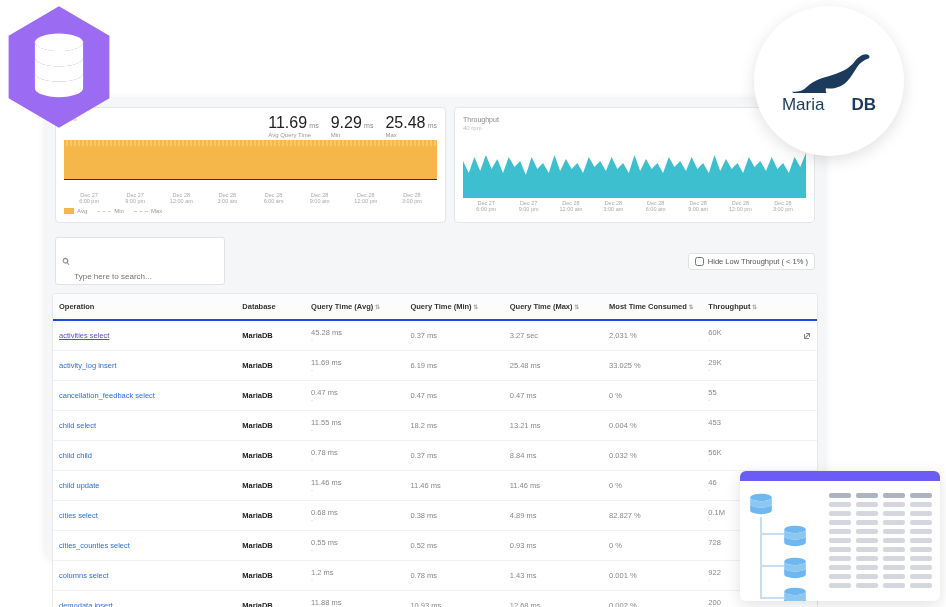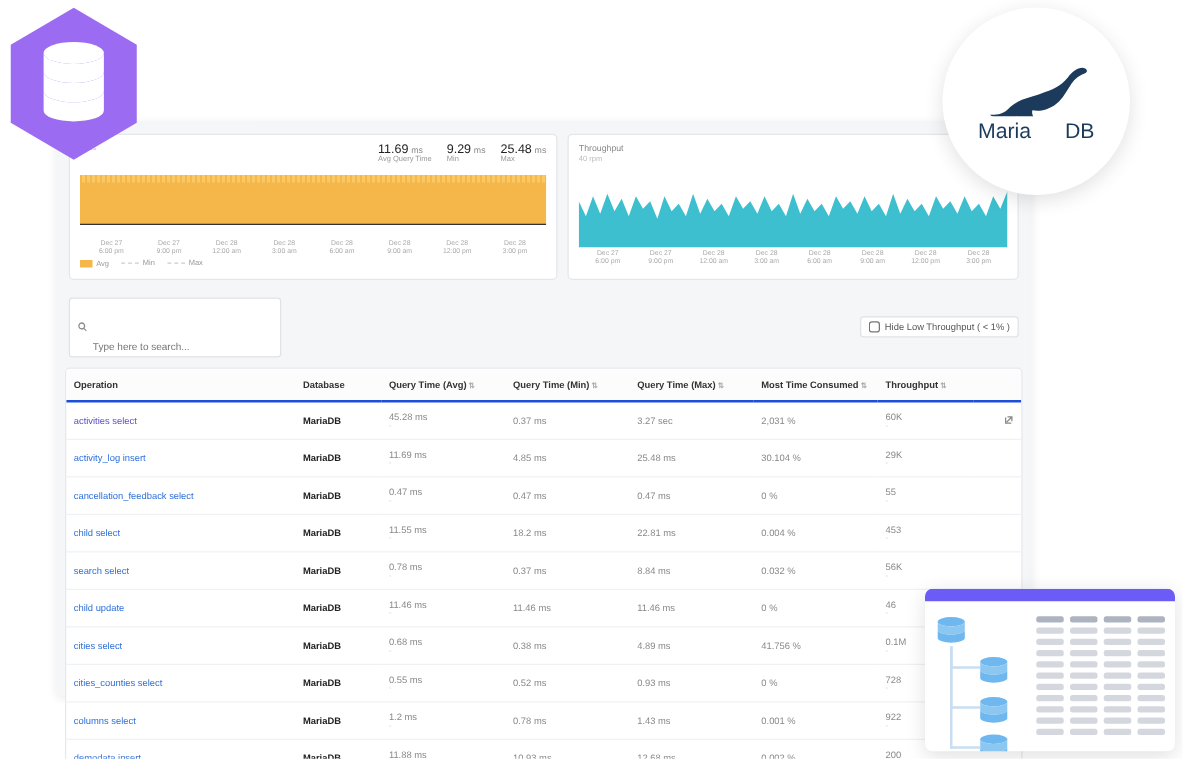--- a/index.html
+++ b/index.html
@@ -7,21 +7,21 @@
 
 .dashboard-card { position: absolute; left: 45px; top: 97px; width: 780px; height: 460px; background: #f5f6f8; border-radius: 6px; box-shadow: 0 2px 8px rgba(0,0,0,0.08); }
 
 .charts-row { display: flex; padding: 10px; gap: 8px; }
 .chart-panel { background: #fff; border: 1px solid #e4e6eb; border-radius: 4px; padding: 8px; }
 .chart-left { width: 52%; position: relative; }
 .chart-right { width: 48%; position: relative; }
 
 .metrics-block { position: absolute; right: 8px; top: 6px; display: flex; gap: 12px; font-size: 8px; color: #333; }
 .metric { text-align: left; }
-.metric .val { font-size: 10px; color: #222; }
+.metric .val { font-size: 16px; color: #222; }
 .metric .unit { font-size: 7px; color: #888; }
 .metric .lbl { font-size: 6px; color: #999; display: block; }
 
 .chart-title { font-size: 7px; color: #888; margin-bottom: 2px; }
 .chart-sub { font-size: 6px; color: #bbb; }
 
 .area-chart { height: 50px; width: 100%; margin-top: 18px; position: relative; overflow: hidden; }
 .area-orange { background: #f5b74a; height: 38px; width: 100%; position: absolute; bottom: 10px; }
 .area-orange::before { content:""; position:absolute; top:-4px; left:0; right:0; height:8px; background: repeating-linear-gradient(90deg, #f5b74a 0 2px, #f9c968 2px 4px); }
 .area-baseline { position: absolute; bottom: 10px; left:0; right:0; height:1px; background:#333; }
@@ -45,38 +45,38 @@
 .search-box input { border: none; outline: none; font-size: 8px; color: #666; width: 100%; background: transparent; margin-top: 31px; }
 .hide-low { margin-left: auto; display: flex; align-items: center; background: #fff; border: 1px solid #e0e2e6; border-radius: 3px; padding: 3px 6px; font-size: 7.5px; color: #555; }
 .hide-low input { margin-right: 4px; width: 9px; height: 9px; }
 
 .data-table { width: calc(100% - 14px); margin: 0 7px; background: #fff; border: 1px solid #e6e8ec; border-radius: 4px; overflow: hidden; font-size: 8px; }
 .data-table table { width: 100%; border-collapse: collapse; table-layout: fixed; }
 .data-table th { text-align: left; padding: 8px 6px; font-size: 7.5px; font-weight: 600; color: #333; background: #fcfcfd; border-bottom: 2px solid #1d4ed8; }
 .data-table th.sortable::after { content: " ⇅"; font-size: 6px; color: #aaa; }
 .data-table td { padding: 7px 6px; border-bottom: 1px solid #f0f1f4; color: #555; font-size: 7.5px; }
 .data-table td.op a { color: #2e6fd9; text-decoration: none; }
-.data-table tr:first-child td.op a { color: #5a4fc9; }
+.data-table tr:first-child td.op a { text-decoration: underline; color: #5a4fc9; }
 .data-table td.db { font-weight: 600; color: #222; }
 .data-table td.qt { color: #888; }
 .data-table td.qt .dash { color: #ccc; font-size: 6px; display: block; }
 .data-table .ext-icon { width: 8px; height: 8px; float: right; fill: #888; }
 .col-op { width: 24%; }
 .col-db { width: 9%; }
 .col-qt { width: 13%; }
 .col-tp { width: 10%; }
 .col-ext { width: 5%; }
 
 .hex-badge { position: absolute; left: 4px; top: 4px; width: 110px; height: 126px; z-index: 10; }
 .hex-badge svg { width: 100%; height: 100%; }
 
 .logo-circle { position: absolute; right: 42px; top: 6px; width: 150px; height: 150px; background: #fff; border-radius: 50%; box-shadow: 0 4px 16px rgba(0,0,0,0.12); display: flex; flex-direction: column; align-items: center; justify-content: center; z-index: 10; }
 .logo-circle svg { width: 85px; height: 45px; }
 .logo-circle .brand { font-size: 17px; color: #1b3a5c; font-weight: 400; margin-top: 2px; }
-.logo-circle .brand b { font-weight: 400; margin-left: 27px; }
+.logo-circle .brand b { font-weight: 700; margin-left: 27px; }
 
 .schema-decor { position: absolute; right: 6px; bottom: 6px; width: 200px; height: 130px; background: #fff; border-radius: 6px; box-shadow: 0 4px 16px rgba(0,0,0,0.12); z-index: 10; overflow: hidden; }
 .schema-decor .topbar { height: 10px; background: #6b5cf5; }
 .schema-decor .body { display: flex; padding: 10px 8px; gap: 8px; }
 .schema-decor .tree { width: 80px; position: relative; }
 .schema-decor .db-icon { width: 26px; height: 24px; position: absolute; }
 .schema-decor .db-icon svg { width: 100%; height: 100%; }
 .schema-decor .conn { position: absolute; border-left: 2px solid #c9def2; border-bottom: 2px solid #c9def2; }
 .schema-decor .lines { flex: 1; display: flex; flex-direction: column; gap: 4px; padding-top: 2px; }
 .schema-decor .line-row { display: flex; gap: 5px; }
@@ -256,48 +256,48 @@
             <td>
               <svg class="ext-icon" viewBox="0 0 16 16">
                 <path d="M6 2h8v8h-2V5.4L5.4 12 4 10.6 10.6 4H6V2zM2 4h2v8h8v2H2V4z"></path>
               </svg>
             </td>
           </tr>
           <tr>
             <td class="op"><a href="#">activity_log insert</a></td>
             <td class="db">MariaDB</td>
             <td class="qt">11.69 ms<span class="dash">-</span></td>
-            <td class="qt">4.85 ms</td>
+            <td class="qt">6.19 ms</td>
             <td class="qt">25.48 ms</td>
-            <td class="qt">30.104 %</td>
+            <td class="qt">33.025 %</td>
             <td class="qt">29K<span class="dash">-</span></td>
             <td></td>
           </tr>
           <tr>
             <td class="op"><a href="#">cancellation_feedback select</a></td>
             <td class="db">MariaDB</td>
             <td class="qt">0.47 ms<span class="dash">-</span></td>
             <td class="qt">0.47 ms</td>
             <td class="qt">0.47 ms</td>
             <td class="qt">0 %</td>
             <td class="qt">55<span class="dash">-</span></td>
             <td></td>
           </tr>
           <tr>
             <td class="op"><a href="#">child select</a></td>
             <td class="db">MariaDB</td>
             <td class="qt">11.55 ms<span class="dash">-</span></td>
             <td class="qt">18.2 ms</td>
-            <td class="qt">22.81 ms</td>
+            <td class="qt">13.21 ms</td>
             <td class="qt">0.004 %</td>
             <td class="qt">453<span class="dash">-</span></td>
             <td></td>
           </tr>
           <tr>
-            <td class="op"><a href="#">search select</a></td>
+            <td class="op"><a href="#">child child</a></td>
             <td class="db">MariaDB</td>
             <td class="qt">0.78 ms<span class="dash">-</span></td>
             <td class="qt">0.37 ms</td>
             <td class="qt">8.84 ms</td>
             <td class="qt">0.032 %</td>
             <td class="qt">56K<span class="dash">-</span></td>
             <td></td>
           </tr>
           <tr>
             <td class="op"><a href="#">child update</a></td>
@@ -308,21 +308,21 @@
             <td class="qt">0 %</td>
             <td class="qt">46<span class="dash">-</span></td>
             <td></td>
           </tr>
           <tr>
             <td class="op"><a href="#">cities select</a></td>
             <td class="db">MariaDB</td>
             <td class="qt">0.68 ms<span class="dash">-</span></td>
             <td class="qt">0.38 ms</td>
             <td class="qt">4.89 ms</td>
-            <td class="qt">41.756 %</td>
+            <td class="qt">82.827 %</td>
             <td class="qt">0.1M<span class="dash">-</span></td>
             <td></td>
           </tr>
           <tr>
             <td class="op"><a href="#">cities_counties select</a></td>
             <td class="db">MariaDB</td>
             <td class="qt">0.55 ms<span class="dash">-</span></td>
             <td class="qt">0.52 ms</td>
             <td class="qt">0.93 ms</td>
             <td class="qt">0 %</td>

